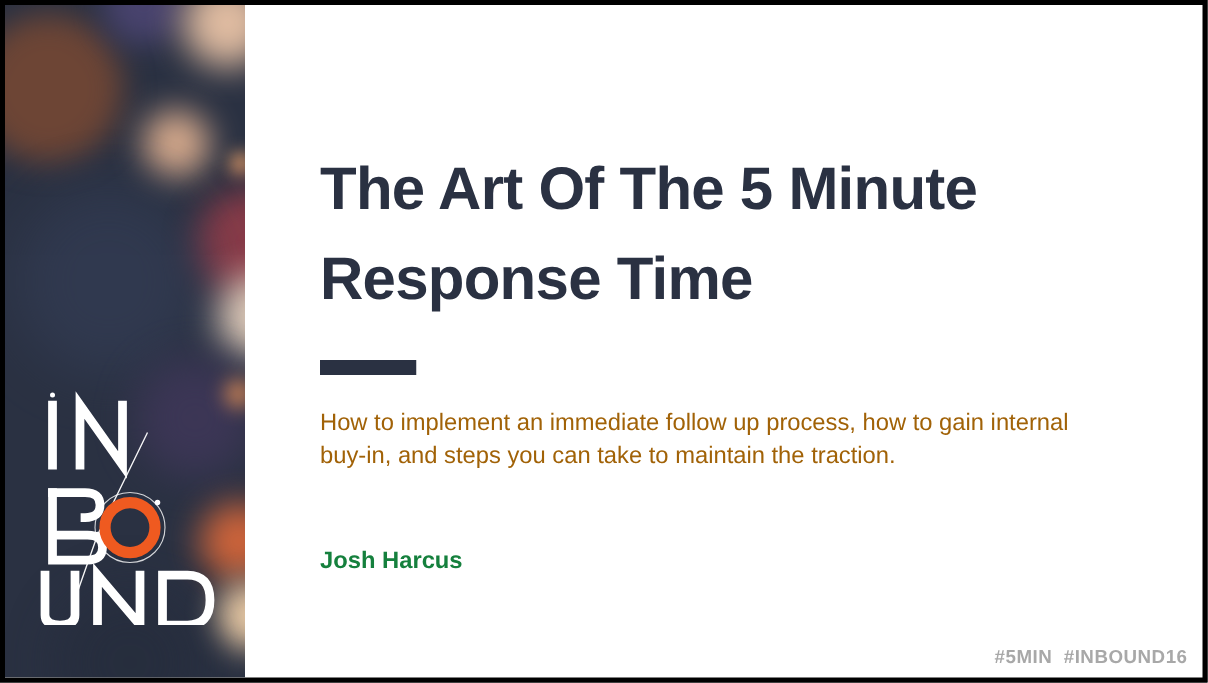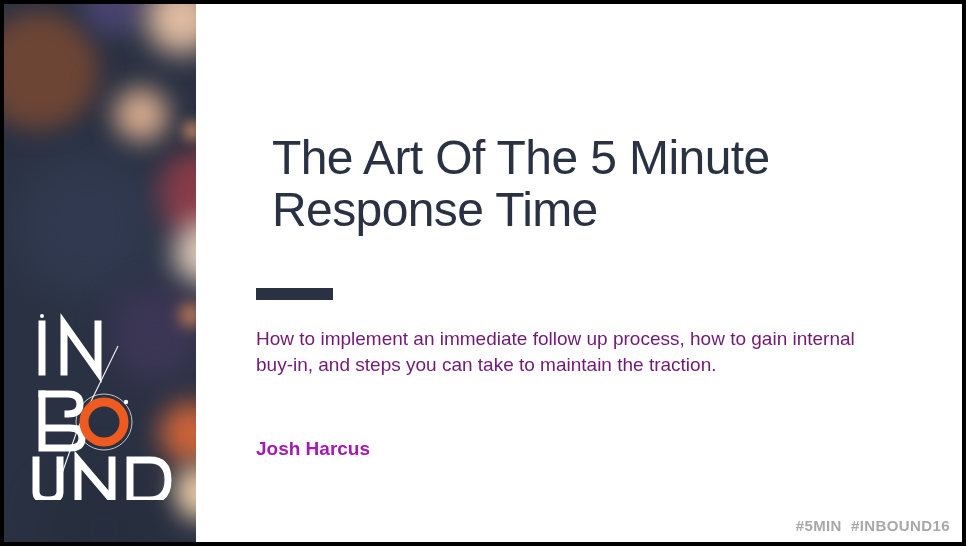--- a/index.html
+++ b/index.html
@@ -58,24 +58,24 @@
     top: 0;
     right: 0;
     bottom: 0;
   }
 
   .title {
     position: absolute;
     left: 60px;
     top: 112px;
     width: 660px;
-    margin: 16px;
+    margin: 0;
     font-size: 48px;
-    line-height: 52px;
-    font-weight: normal;
+    line-height: 72px;
+    font-weight: bold;
     letter-spacing: -0.6px;
     color: #2a3142;
   }
 
   .rule {
     position: absolute;
     left: 60px;
     top: 284px;
     width: 77px;
     height: 12px;
@@ -84,32 +84,32 @@
 
   .subtitle {
     position: absolute;
     left: 60px;
     top: 322px;
     width: 640px;
     margin: 0;
     font-size: 19px;
     line-height: 26px;
     font-weight: normal;
-    color: #701a75;
+    color: #a16207;
   }
 
   .author {
     position: absolute;
     left: 60px;
     top: 432px;
     margin: 0;
     font-size: 19px;
     line-height: 26px;
     font-weight: bold;
-    color: #a21caf;
+    color: #15803d;
   }
 
   .footer {
     position: absolute;
     right: 12px;
     bottom: 8px;
     font-size: 15px;
     font-weight: bold;
     letter-spacing: 0.4px;
     color: #a8a8a8;

